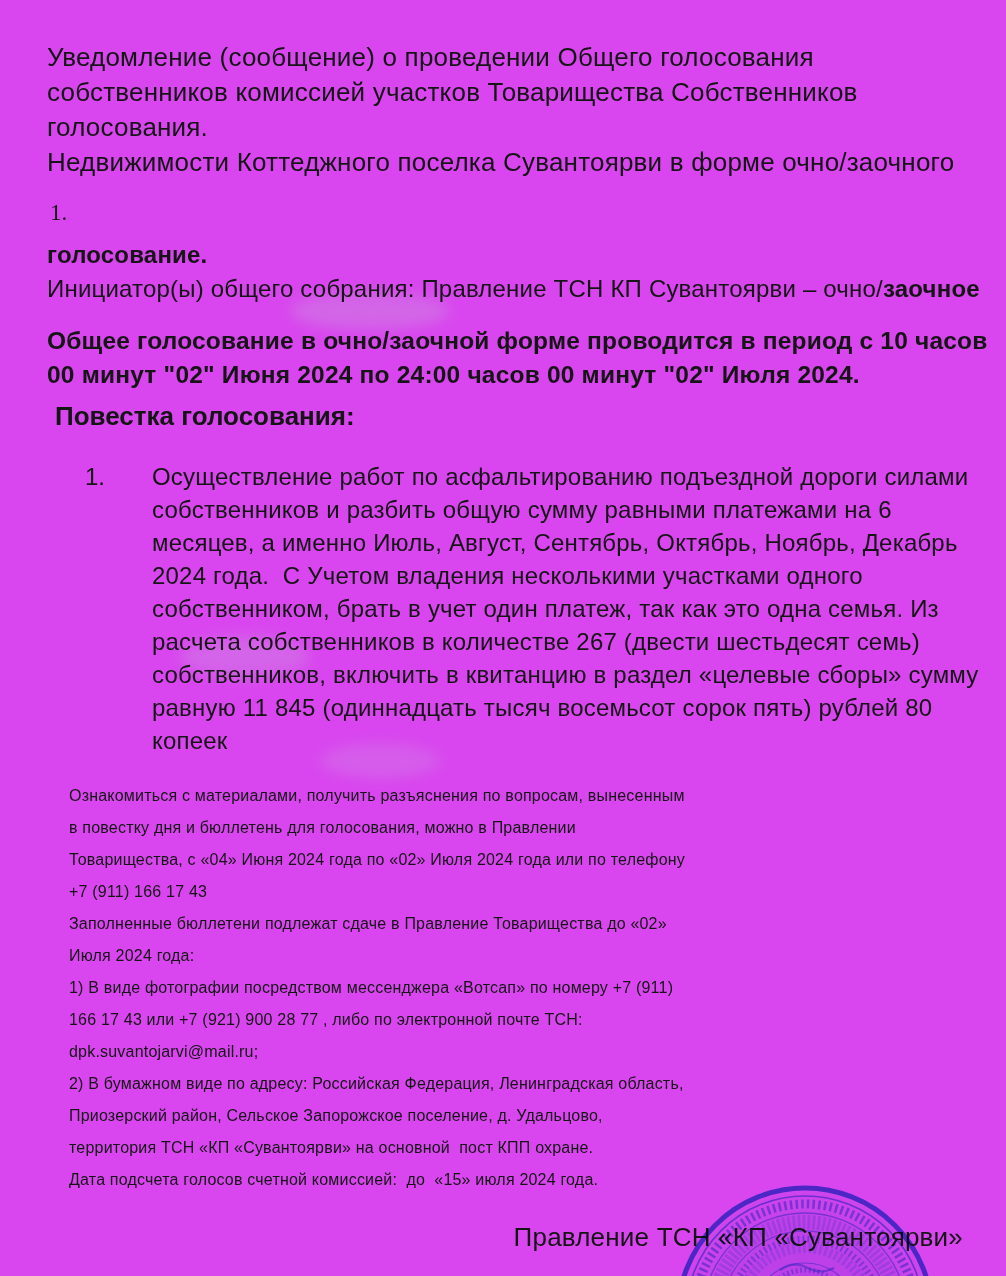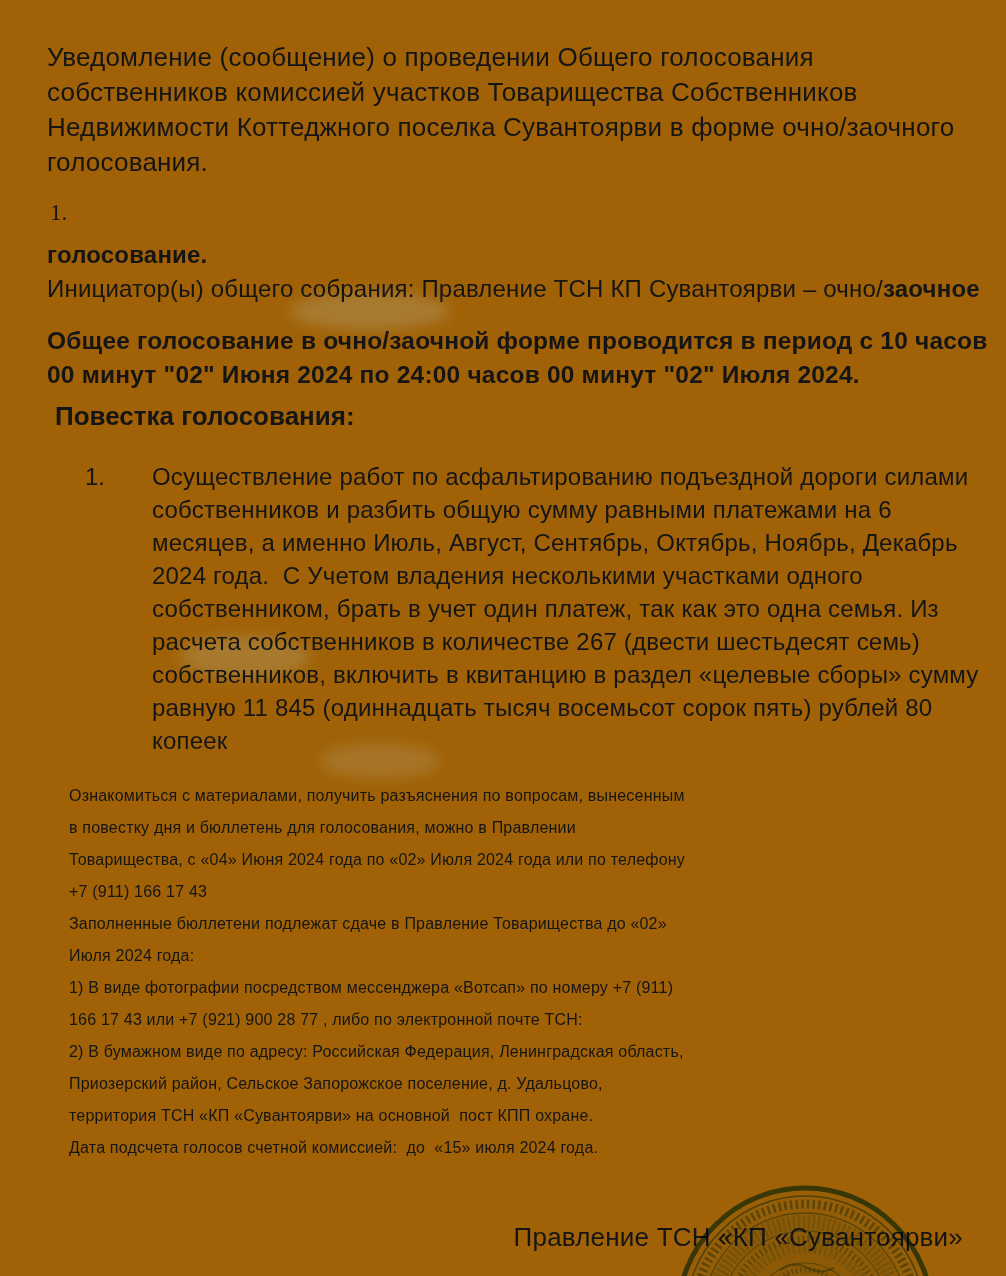--- a/index.html
+++ b/index.html
@@ -4,21 +4,21 @@
 <style>
   html, body {
     margin: 0;
     padding: 0;
     background: #e8e8e8;
   }
   .page {
     position: relative;
     width: 1006px;
     height: 1276px;
-    background: #a16207;
+    background: #d946ef;
     overflow: hidden;
     font-family: "Liberation Sans", "DejaVu Sans", sans-serif;
     color: #151515;
     text-decoration: underline;
   }
   .block { position: absolute; }
   .line {
     white-space: pre;
     letter-spacing: 0.2px;
   }
@@ -87,22 +87,22 @@
 
 <div class="page">
 
   <div class="artifact a1"></div>
   <div class="artifact a2"></div>
   <div class="artifact a3"></div>
 
   <div class="block title">
       <div class="line">Уведомление (сообщение) о проведении Общего голосования</div>
       <div class="line">собственников комиссией участков Товарищества Собственников</div>
+      <div class="line">голосования.</div>
       <div class="line">Недвижимости Коттеджного поселка Сувантоярви в форме очно/заочного</div>
-      <div class="line">голосования.</div>
     </div>
 
   <div class="block sec-num">1.</div>
 
   <div class="block initiator">
     <div class="line b">голосование.</div>
     <div class="line"><span>Инициатор(ы) общего собрания: Правление ТСН КП Сувантоярви – очно/</span><span class="b">заочное</span></div>
   </div>
 
   <div class="block period">
@@ -129,20 +129,21 @@
 
   <div class="block info">
       <div class="line">Ознакомиться с материалами, получить разъяснения по вопросам, вынесенным</div>
       <div class="line">в повестку дня и бюллетень для голосования, можно в Правлении</div>
       <div class="line">Товарищества, с «04» Июня 2024 года по «02» Июля 2024 года или по телефону</div>
       <div class="line">+7 (911) 166 17 43</div>
       <div class="line">Заполненные бюллетени подлежат сдаче в Правление Товарищества до «02»</div>
       <div class="line">Июля 2024 года:</div>
       <div class="line">1) В виде фотографии посредством мессенджера «Вотсап» по номеру +7 (911)</div>
       <div class="line">166 17 43 или +7 (921) 900 28 77 , либо по электронной почте ТСН:</div>
+      <div class="line">dpk.suvantojarvi@mail.ru;</div>
       <div class="line">2) В бумажном виде по адресу: Российская Федерация, Ленинградская область,</div>
       <div class="line">Приозерский район, Сельское Запорожское поселение, д. Удальцово,</div>
       <div class="line">территория ТСН «КП «Сувантоярви» на основной  пост КПП охране.</div>
       <div class="line">Дата подсчета голосов счетной комиссией:  до  «15» июля 2024 года.</div>
     </div>
 
   <div class="signature">Правление ТСН «КП «Сувантоярви»</div>
 
   <svg class="stamp" viewBox="0 0 280 98" width="280" height="98">
     <defs>

